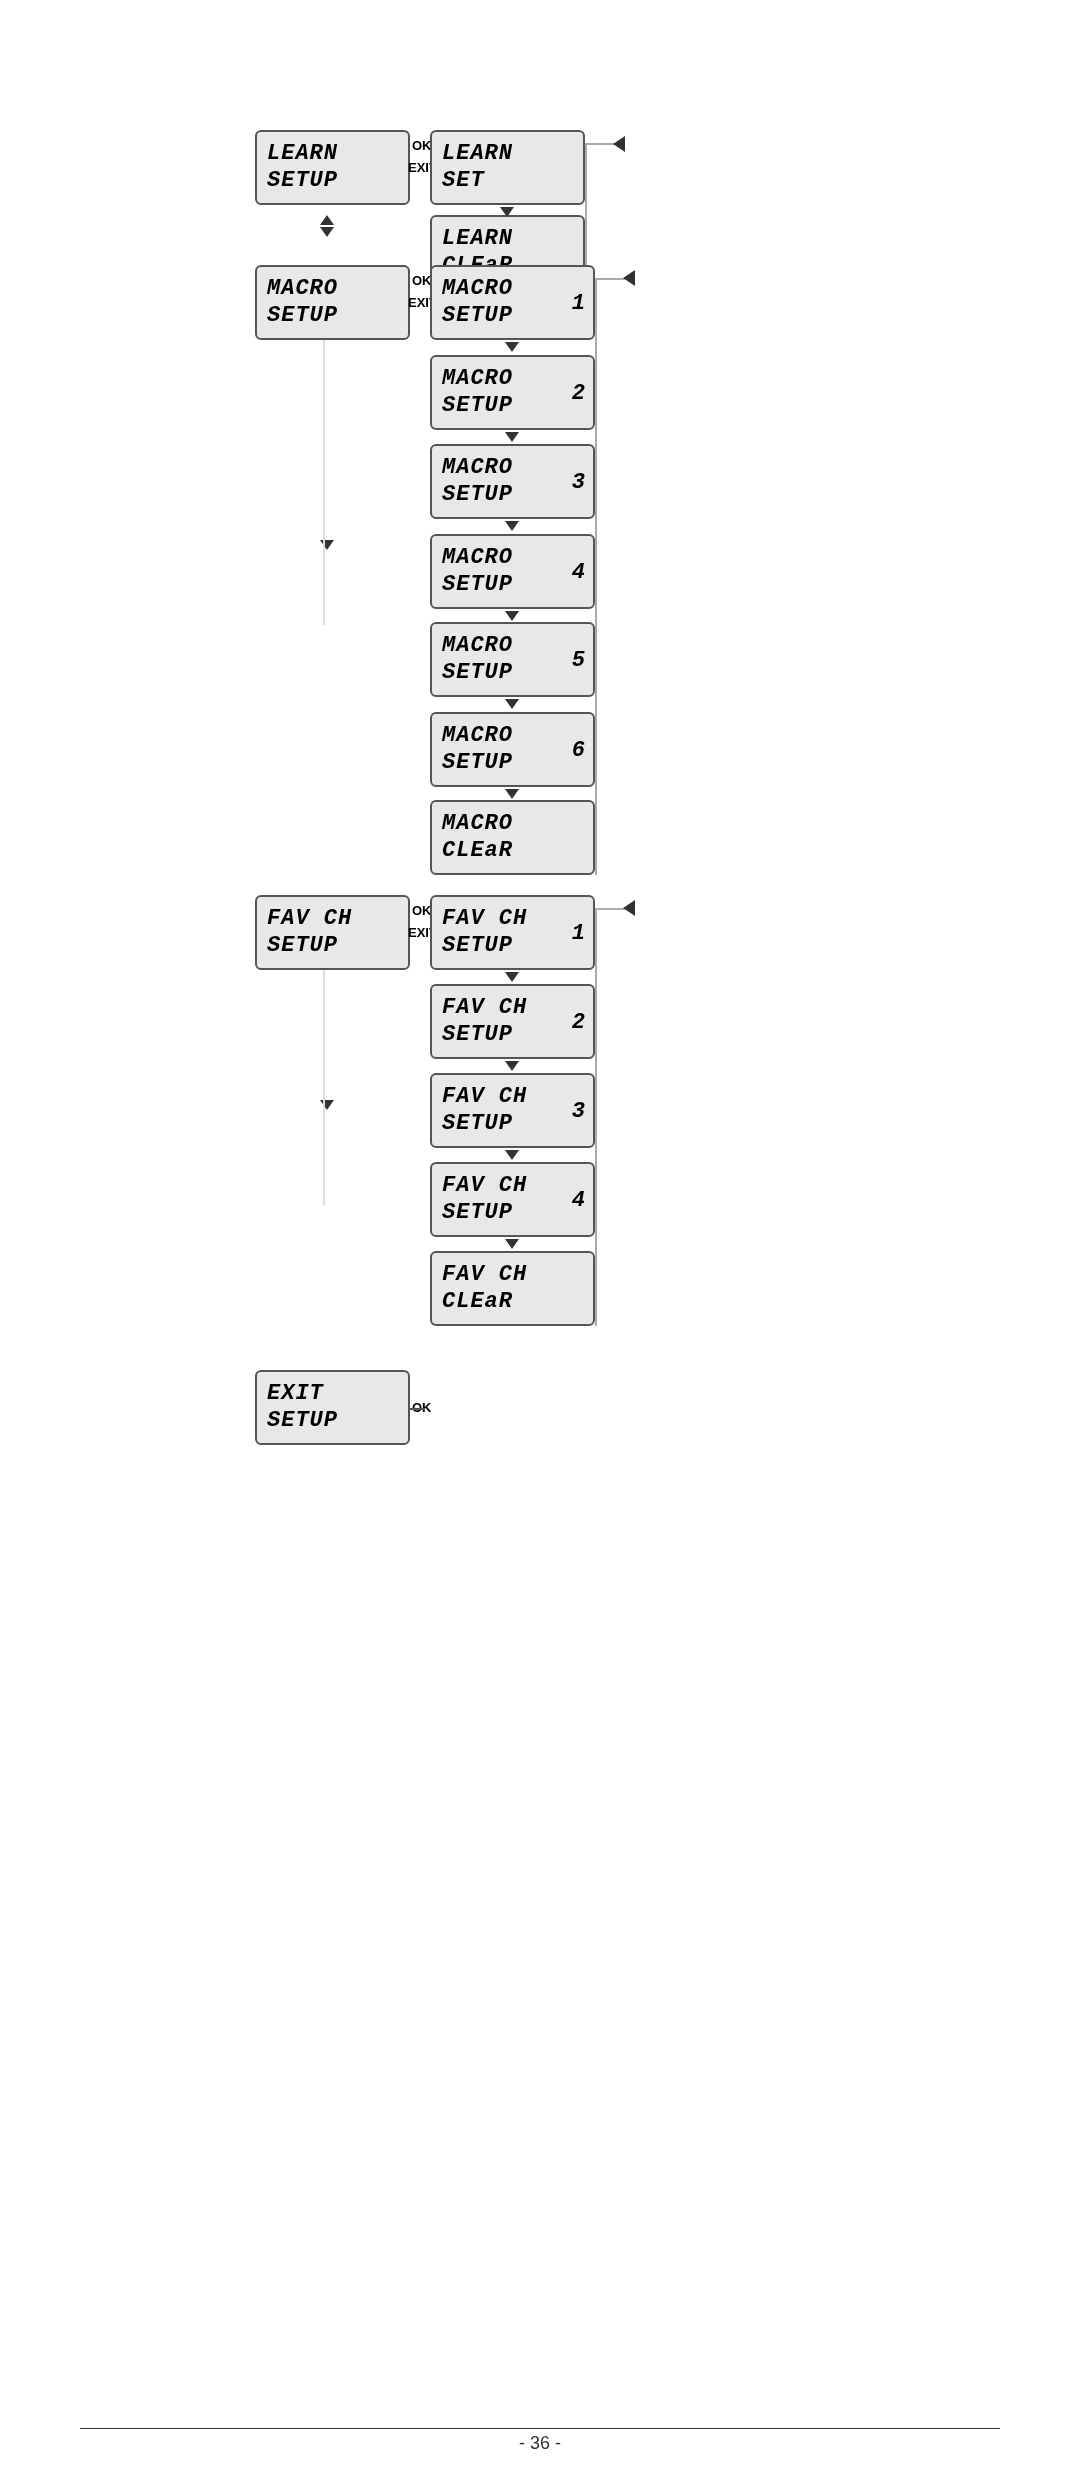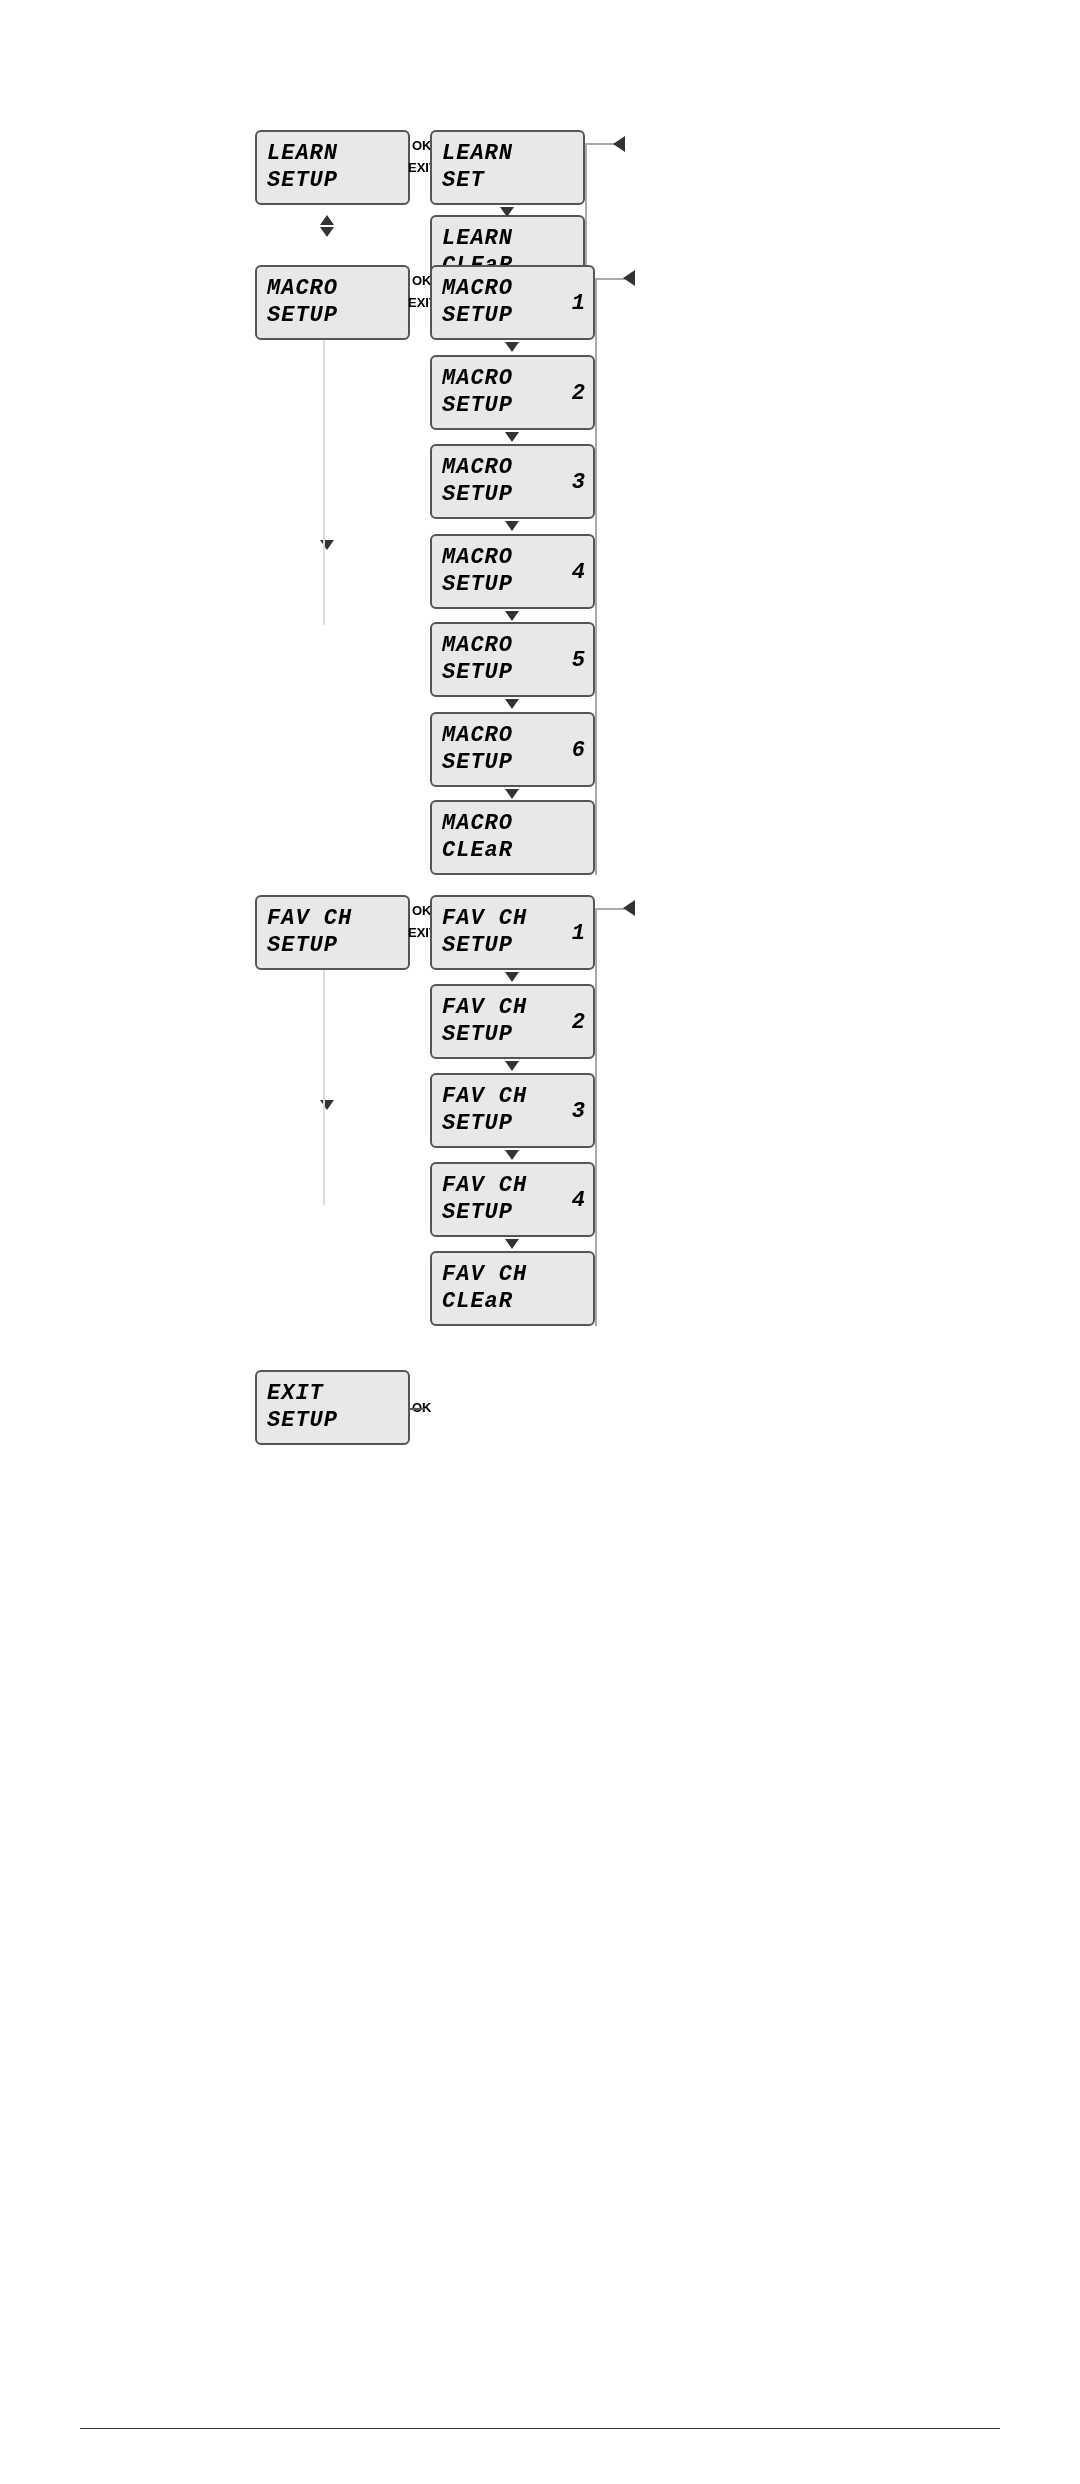--- a/index.html
+++ b/index.html
@@ -278,14 +278,15 @@
     <div class="line1">EXIT</div>
     <div class="line2">SETUP</div>
   </div>
 
   <span class="label-small" style="left:412px; top:1400px; font-size:13px;">OK</span>
 
   <div style="position:absolute; left:410px; top:1408px; width:15px; height:2px; background:#555;"></div>
 
   <div class="page-line"></div>
 
+  <div class="page-number">- 36 -</div>
 
 </div>
 
 </body></html>

